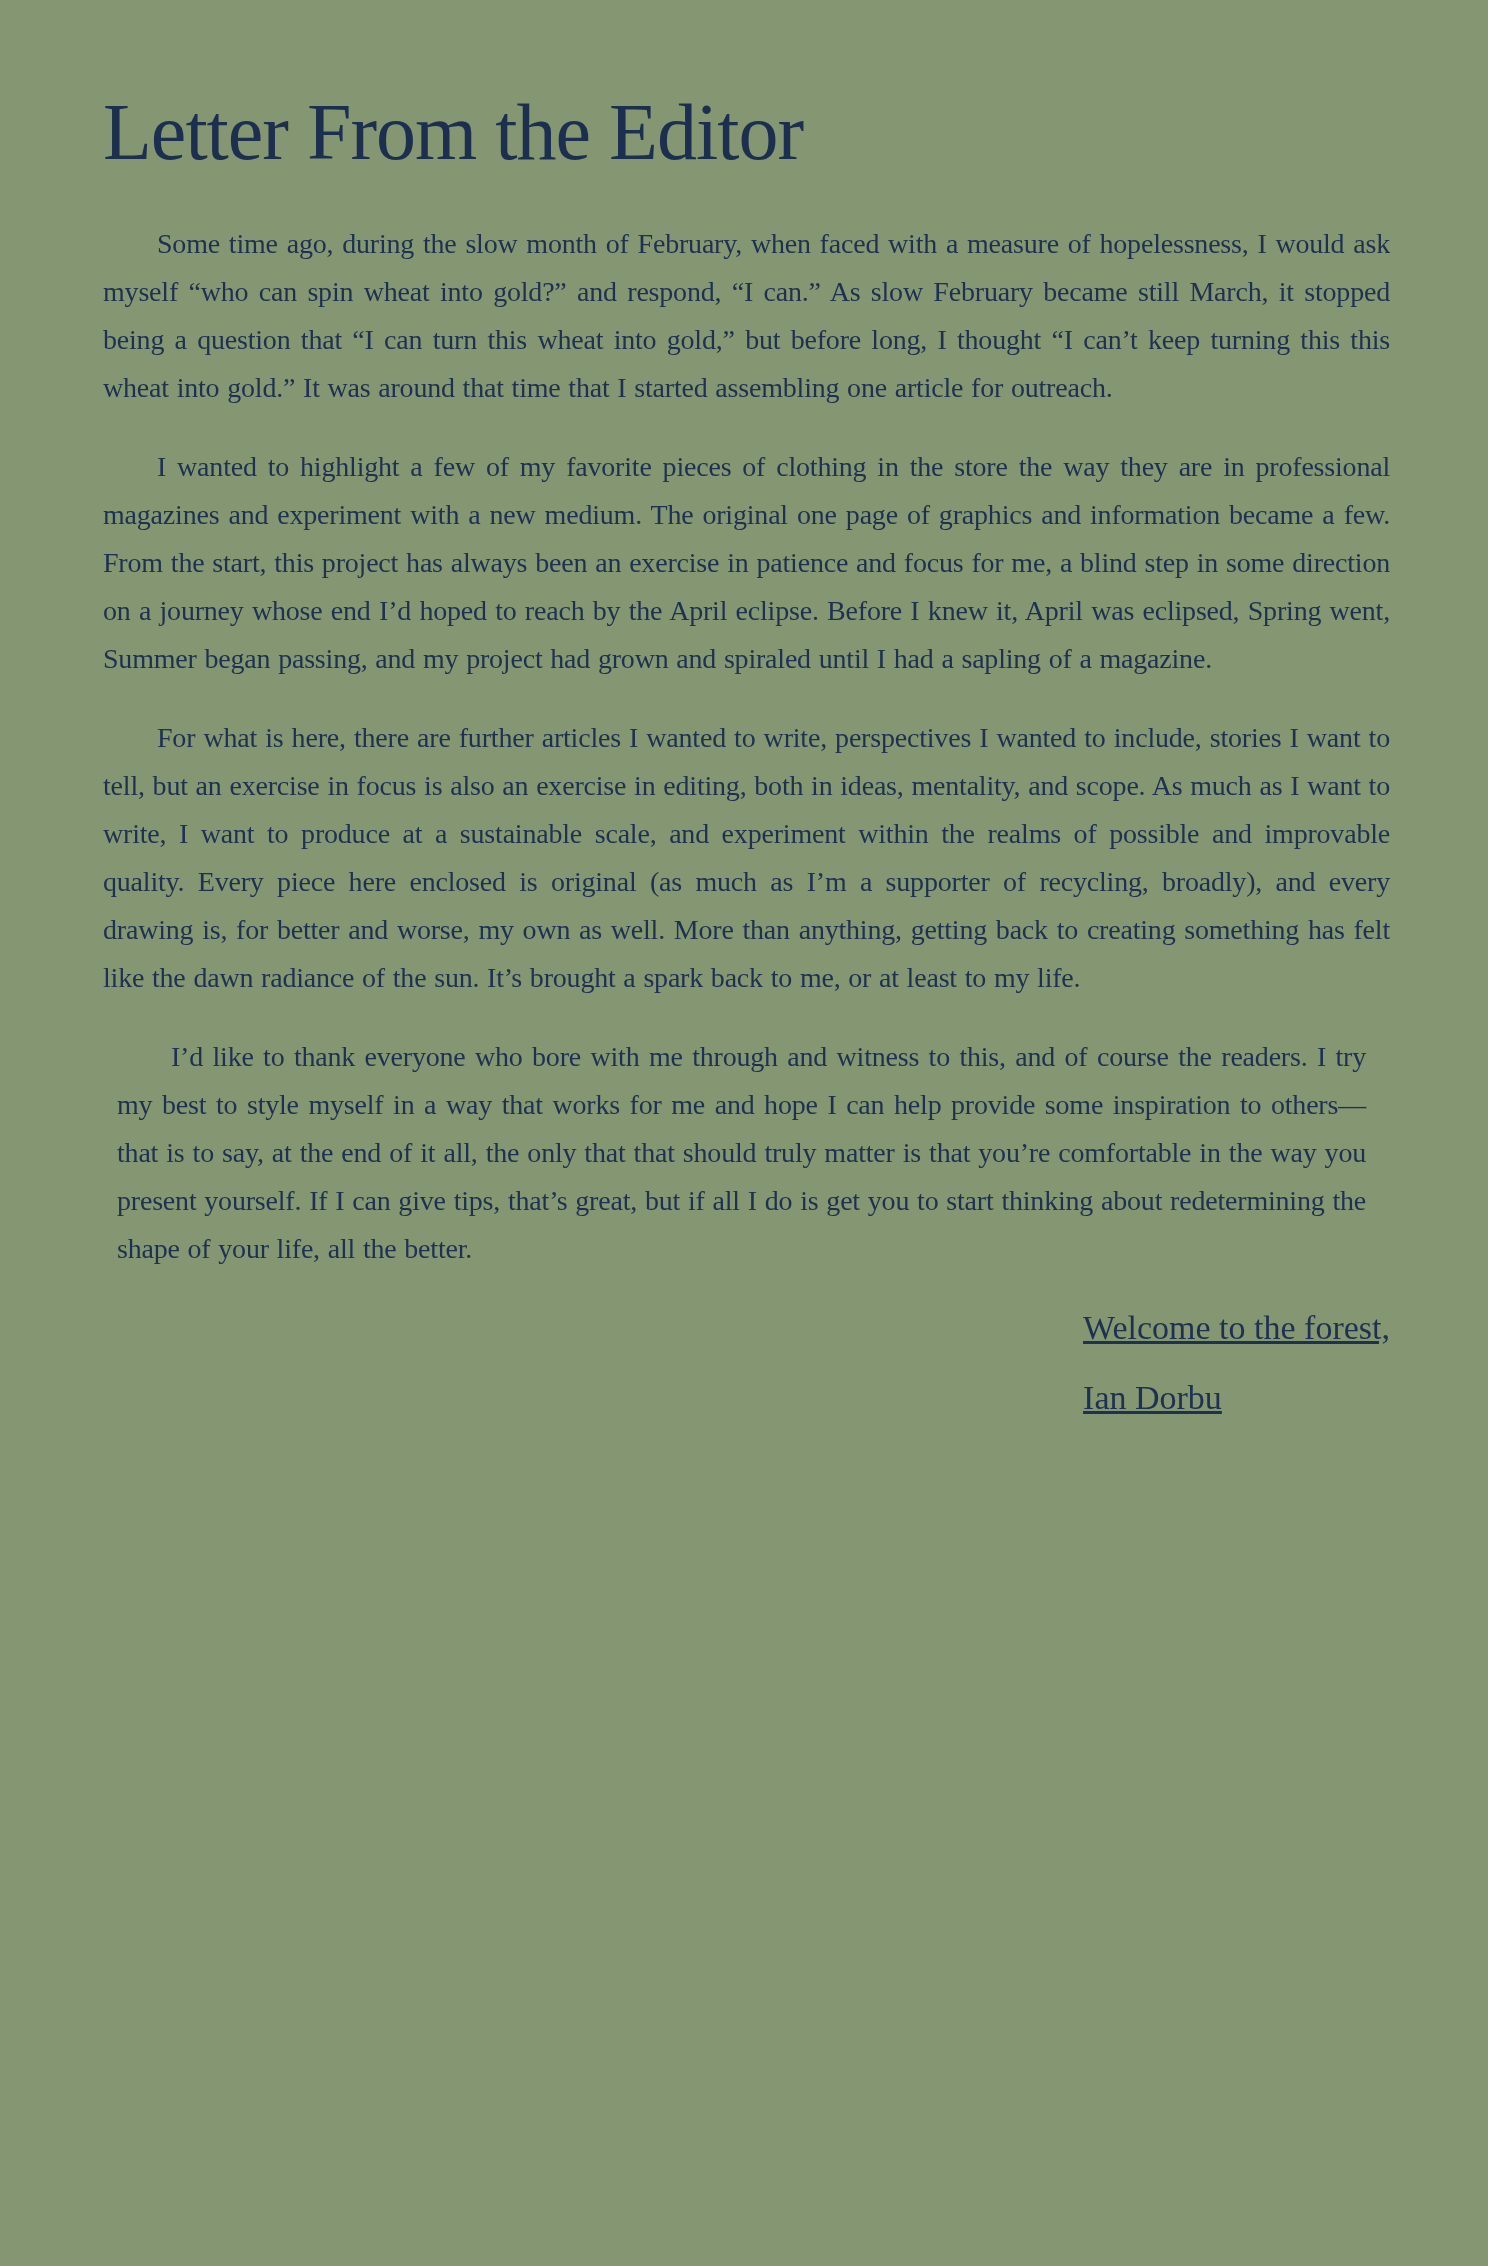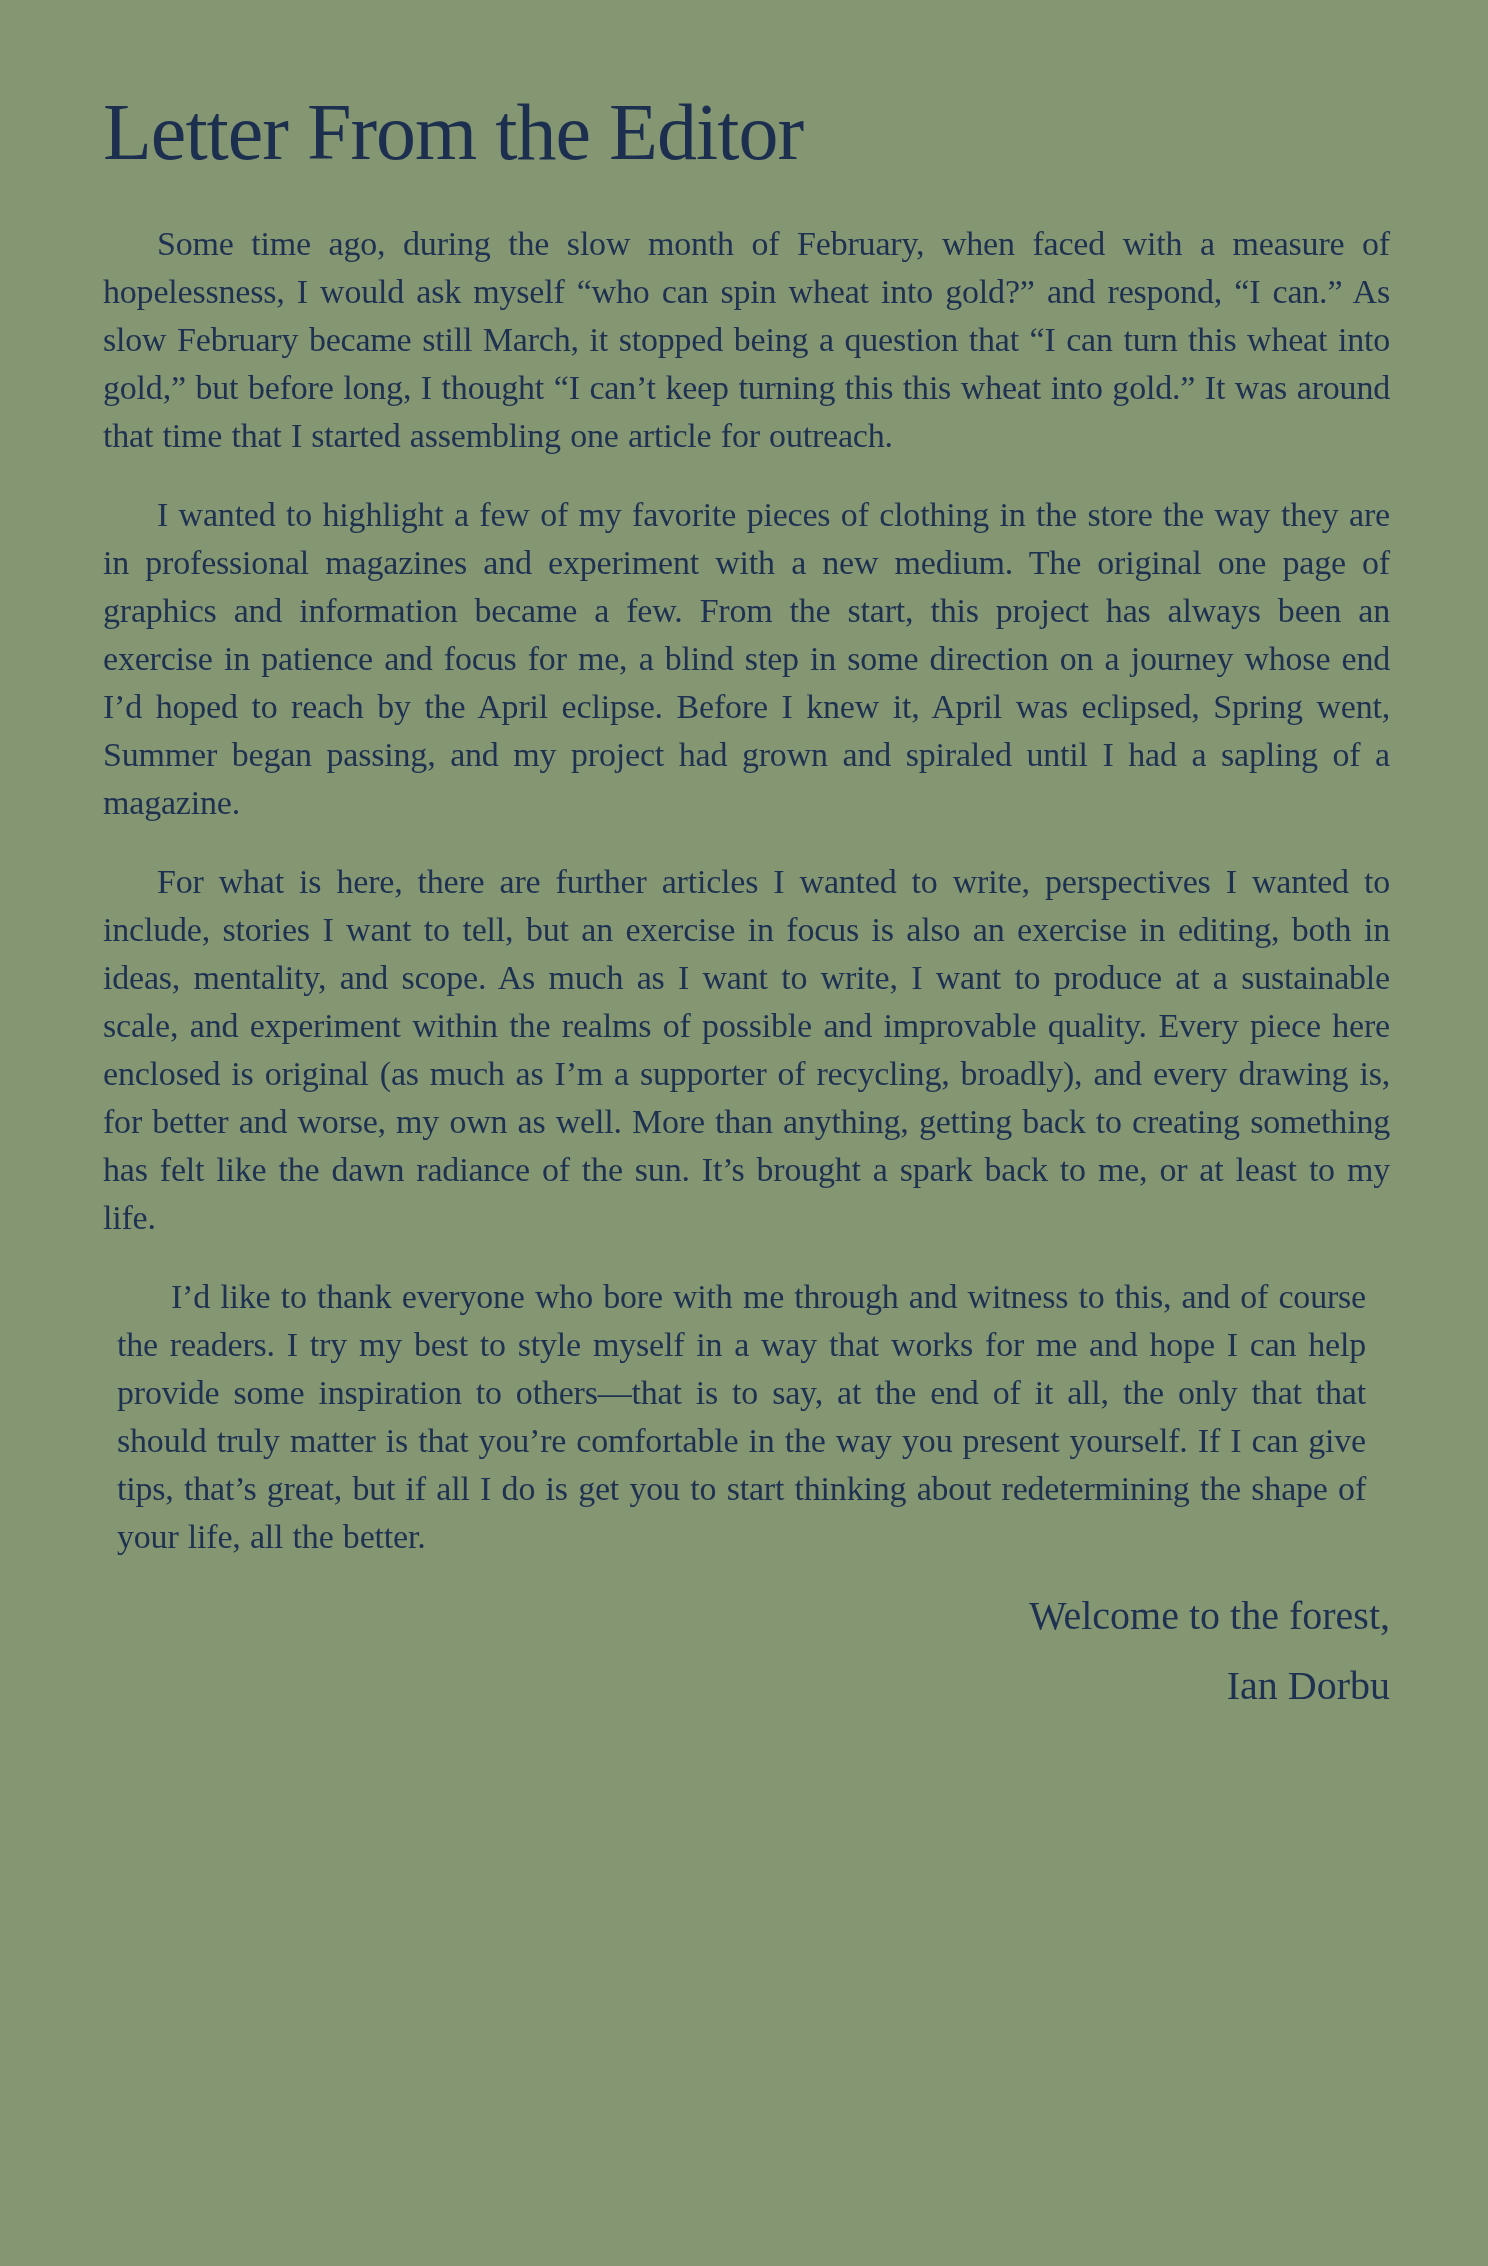--- a/index.html
+++ b/index.html
@@ -23,41 +23,42 @@
   .page-title {
     font-family: "Liberation Serif", serif;
     font-weight: 400;
     font-size: 80px;
     line-height: 1.1;
     letter-spacing: -1px;
     margin: 30px 0 44px 0;
     color: #1d2f4e;
   }
   .body-copy p {
-    font-size: 34px;
+    font-size: 28px;
     line-height: 48px;
     text-align: justify;
     text-indent: 54px;
     margin: 0 0 31px 0;
     letter-spacing: -0.2px;
     word-spacing: 1px;
   }
   .body-copy p.inset {
     margin-left: 14px;
     margin-right: 24px;
   }
   .signoff {
     margin-top: 26px;
     display: flex;
     justify-content: flex-end;
   }
   .signoff-inner {
-    text-align: right;
-    font-size: 40px;
+    text-align: left;
+    font-size: 34px;
     line-height: 48px;
+    text-decoration: underline;
   }
   .signoff-line {
     display: block;
   }
   .signoff-line + .signoff-line {
     margin-top: 22px;
   }
 </style>
 </head>
 <body>

